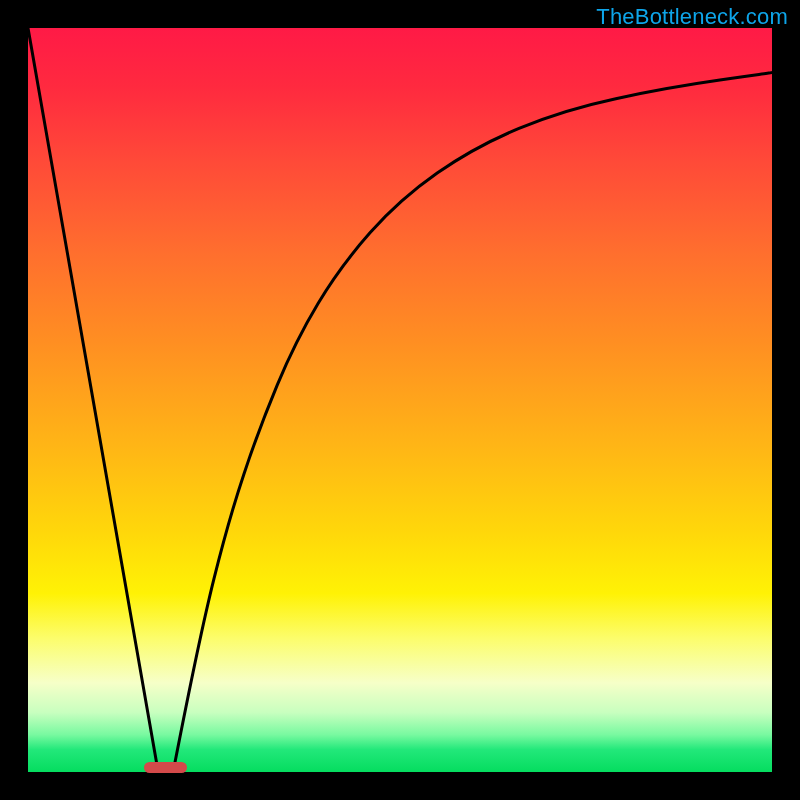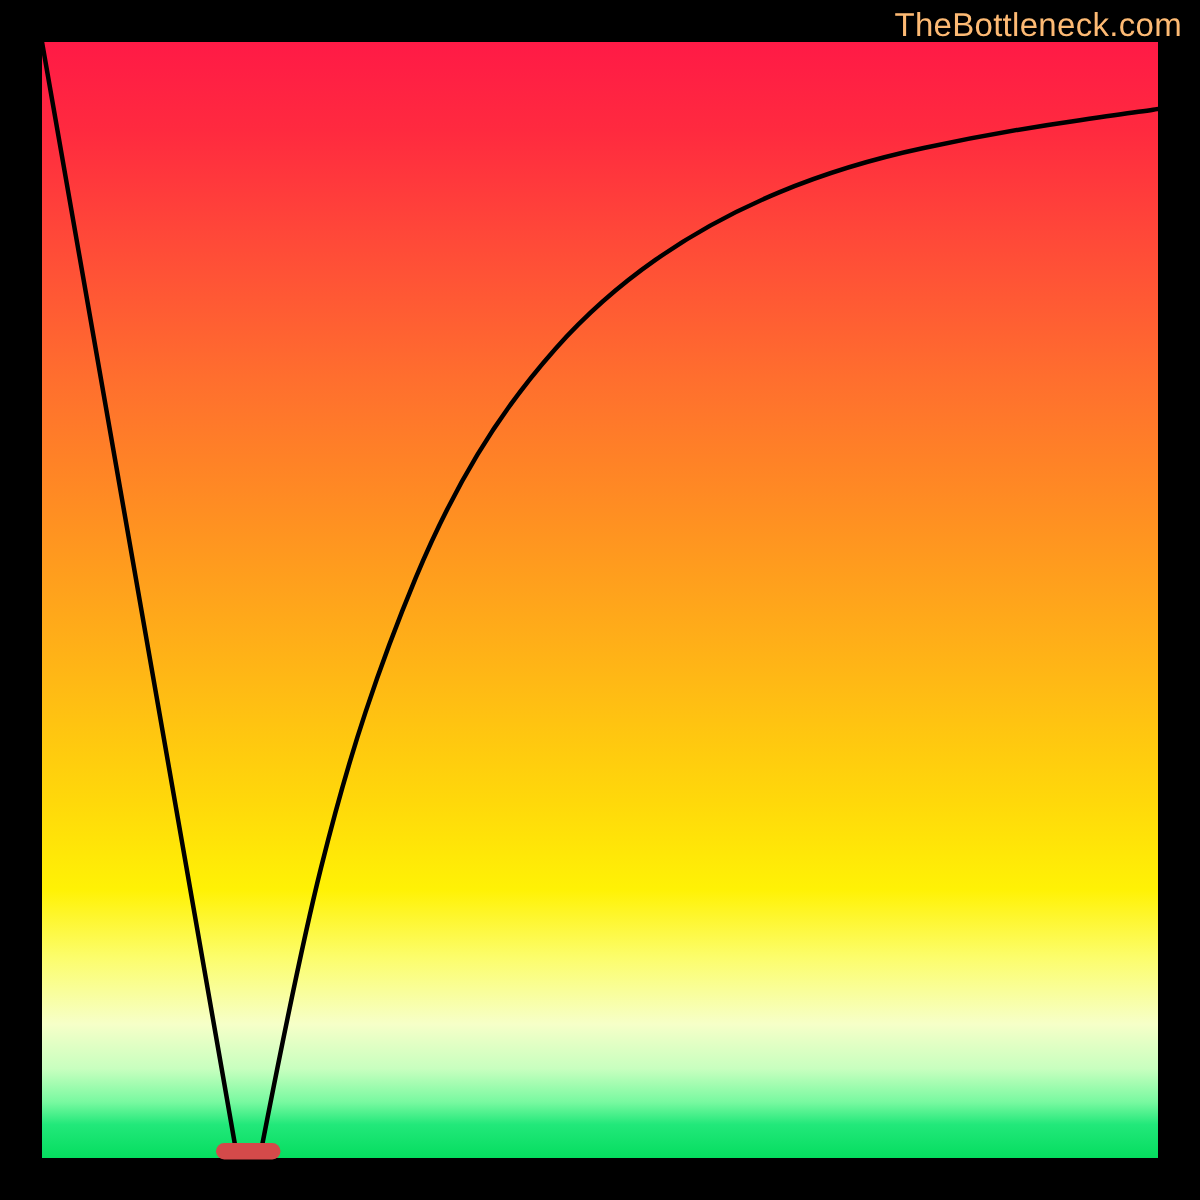--- a/index.html
+++ b/index.html
@@ -37,21 +37,21 @@
       #c8ffbf 92%,
       #78f9a0 95%,
       #22e87a 97%,
       #05dd5f 100%
     );
   }
   .watermark {
     position: absolute;
     top: 4px;
     right: 12px;
-    color: #fdba74;
+    color: #0ea5e9;
     font-size: 22px;
     font-weight: 500;
     letter-spacing: 0.2px;
     user-select: none;
     margin-left: 32px;
   }
   svg.curves {
     position: absolute;
     inset: 0;
     width: 100%;

